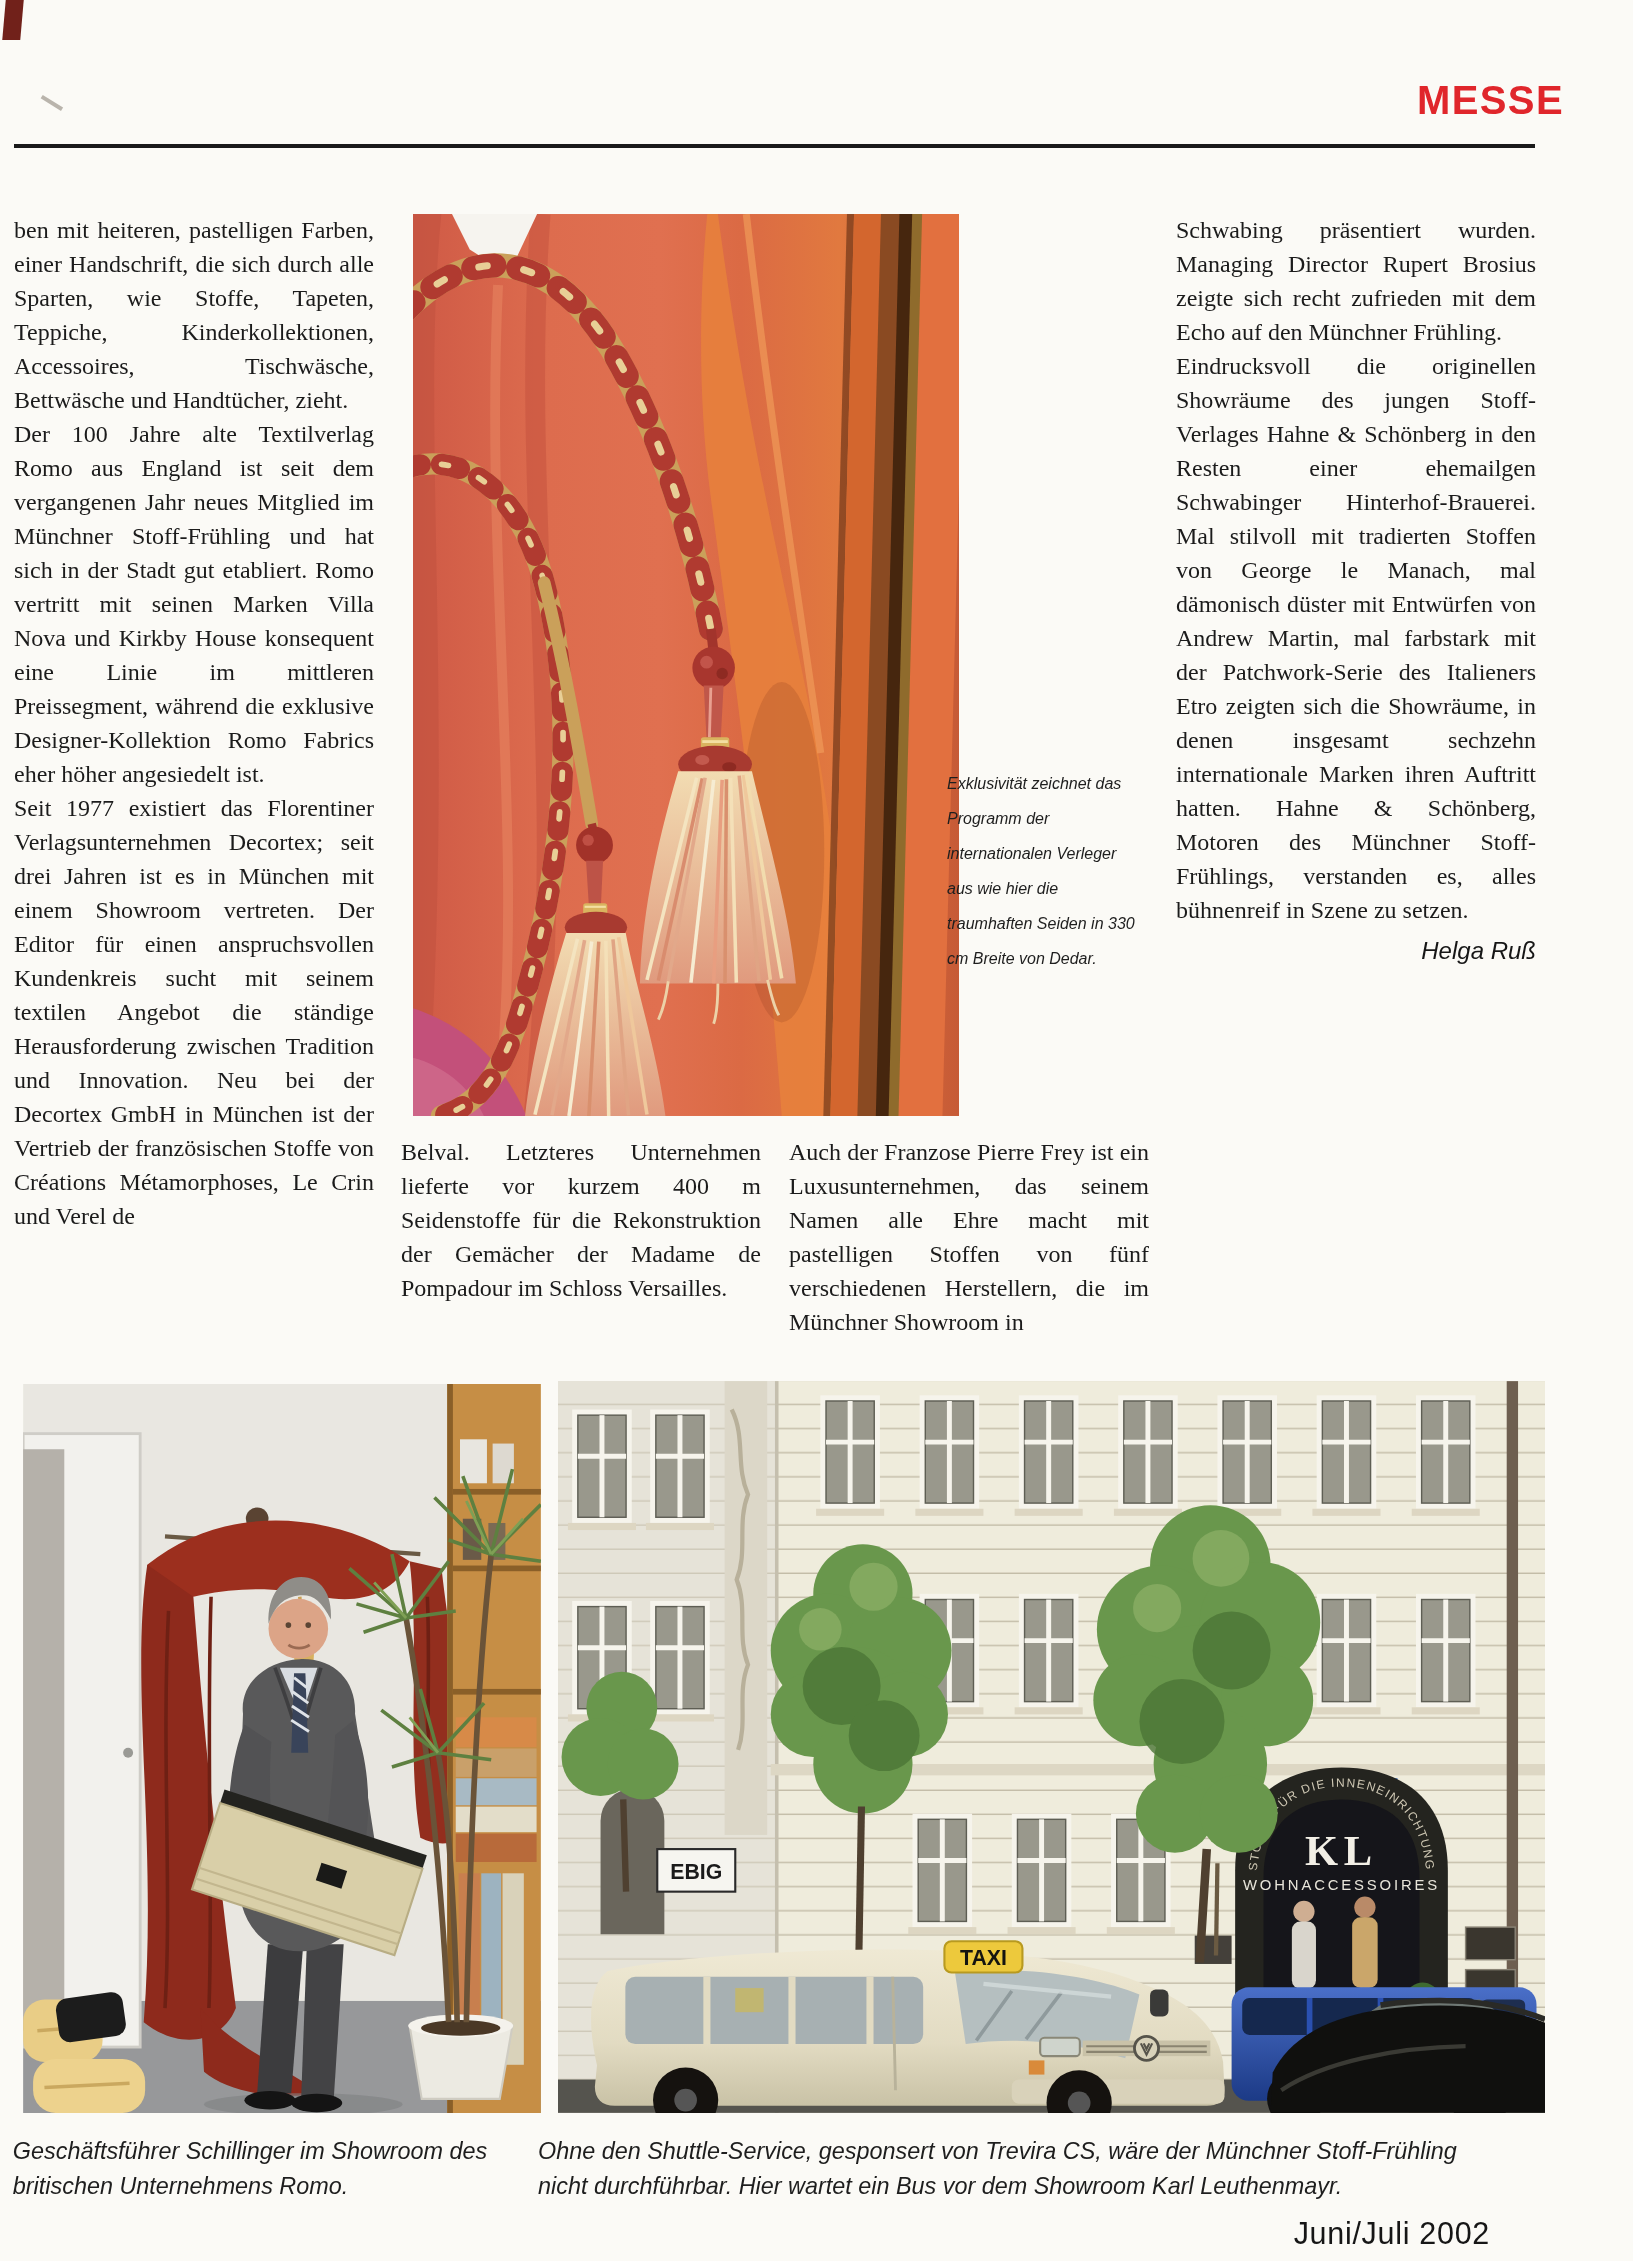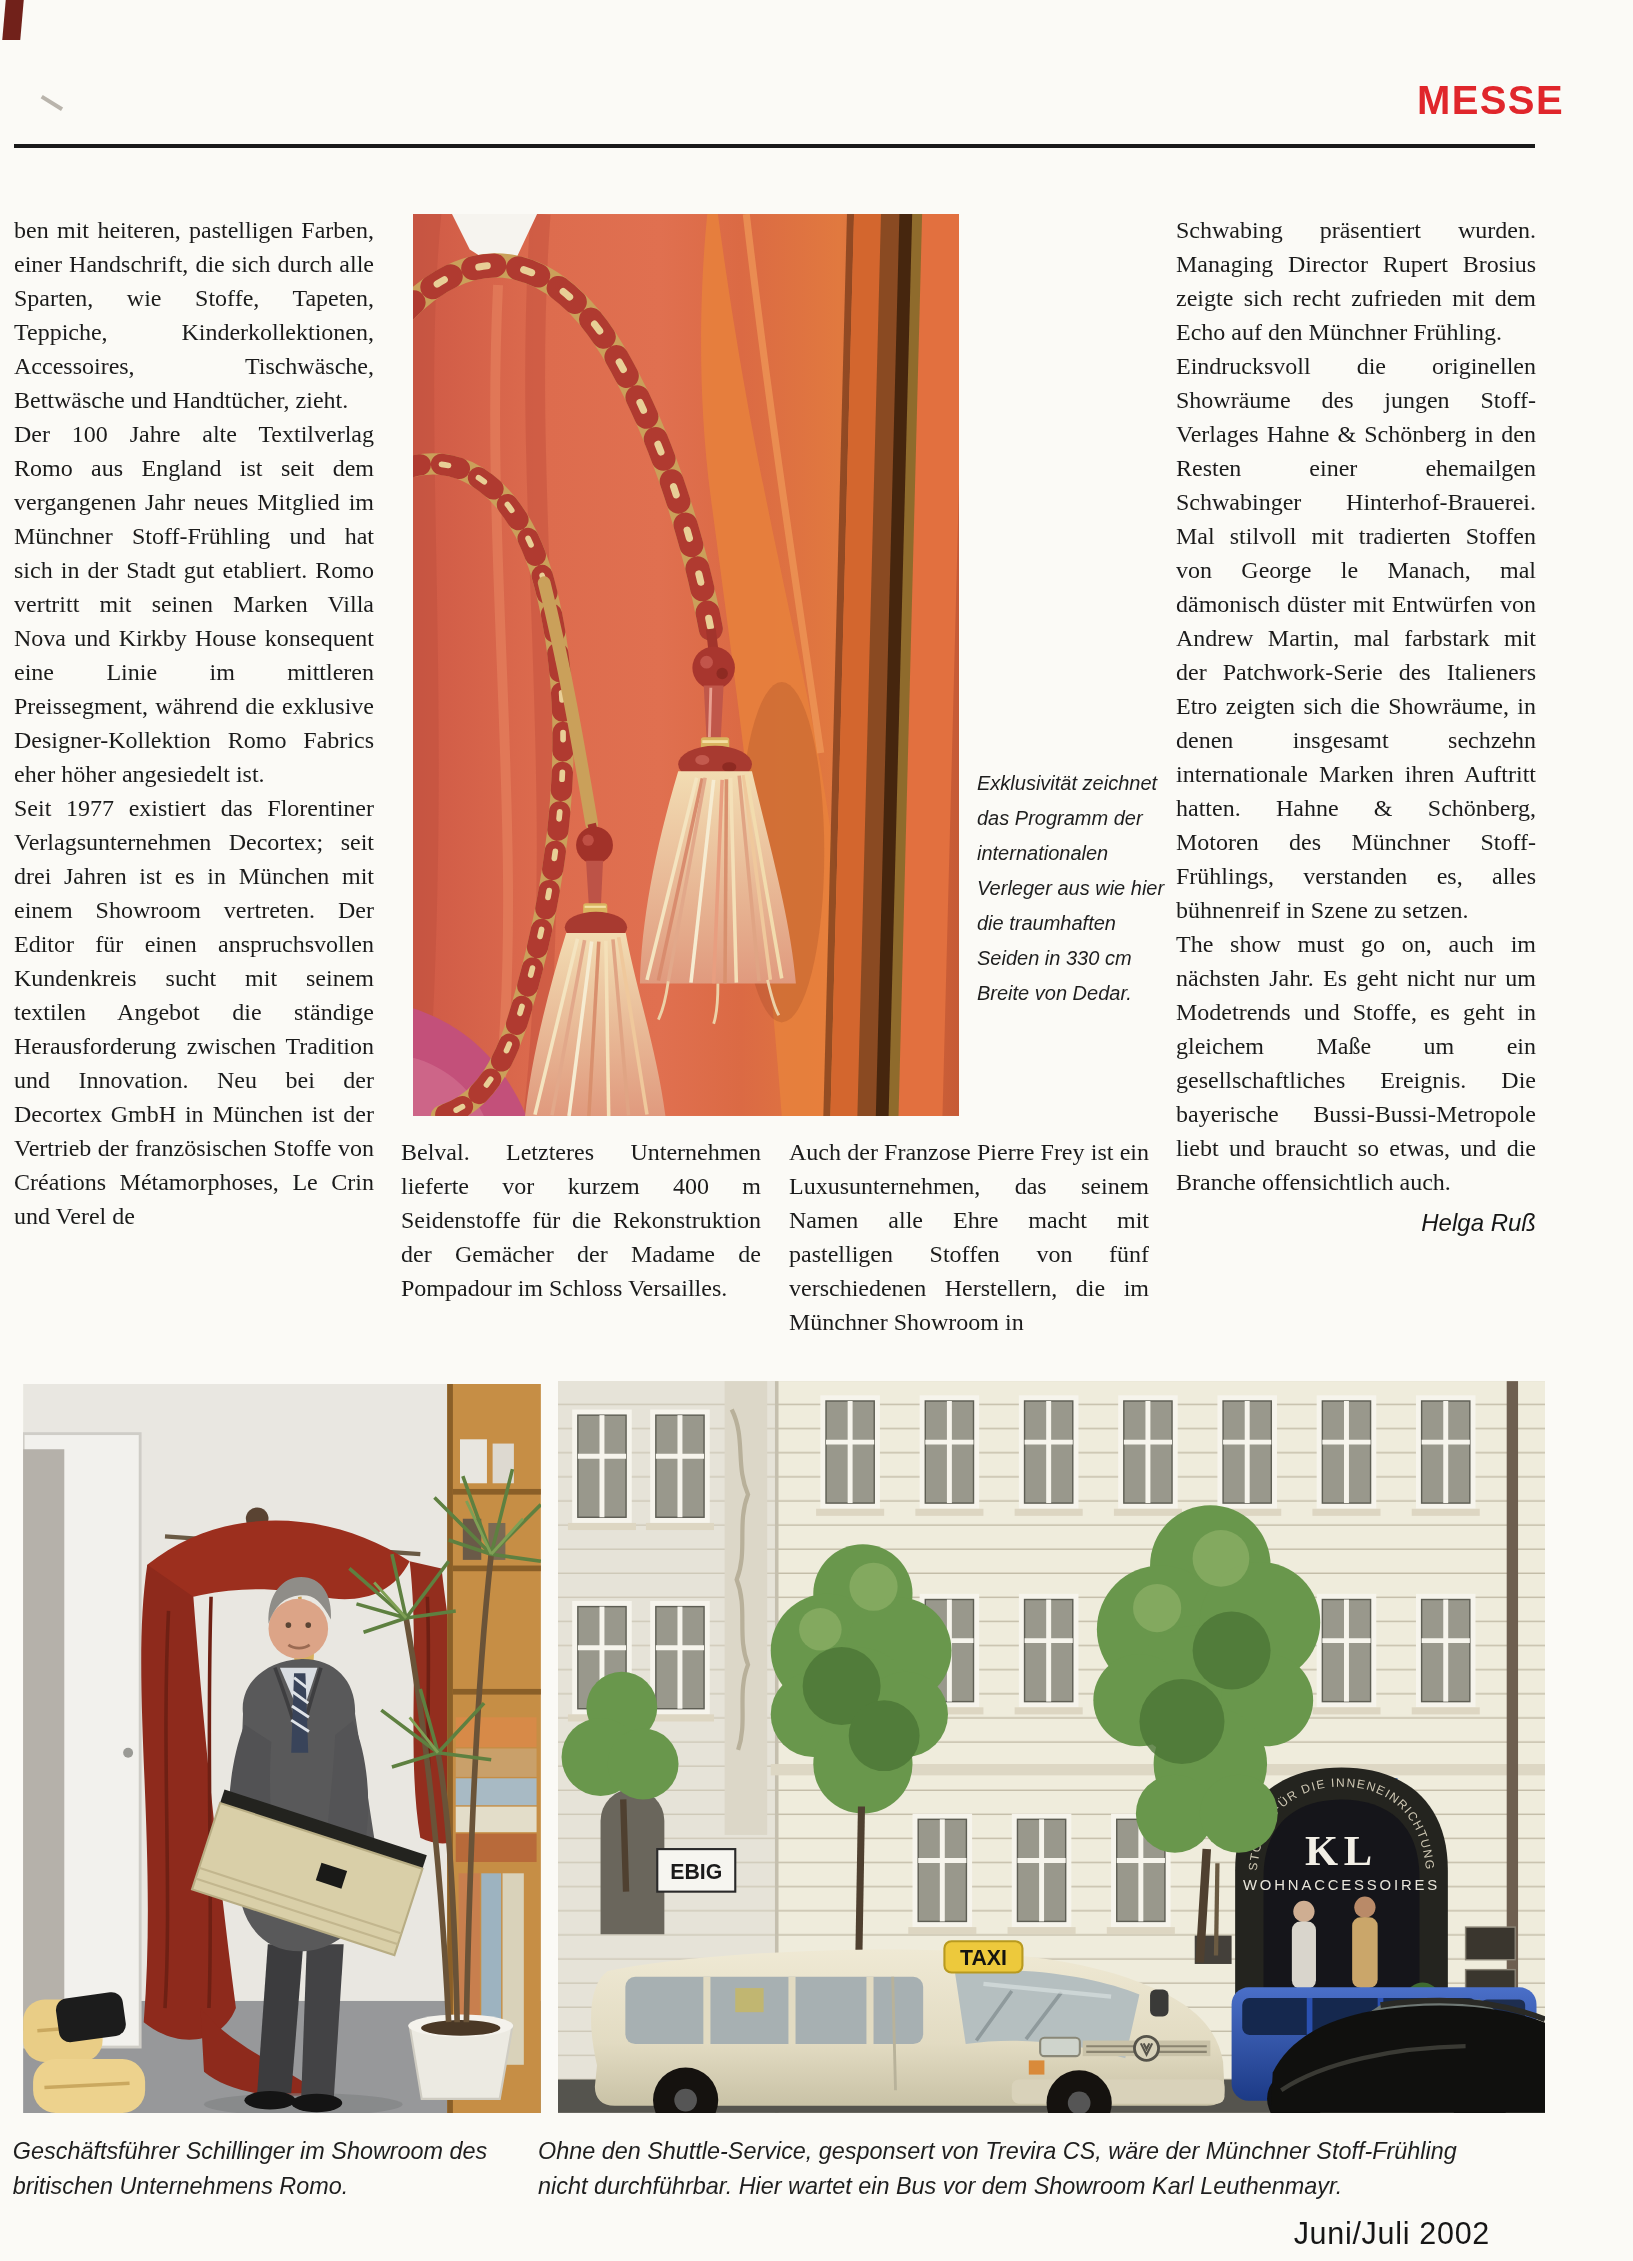--- a/index.html
+++ b/index.html
@@ -17,21 +17,21 @@
   .col2t{left:401px;top:1135px;}
   .col3t{left:789px;top:1135px;}
   .col4{left:1176px;top:213px;}
   .byline{margin-top:7px;text-align:right;font-family:"Liberation Sans",sans-serif;
           font-style:italic;font-size:24px;color:#161616;}
   .photo{position:absolute;overflow:hidden;margin:0;padding:12px;line-height:0;}
   .photo-fabric{left:401px;top:202px;width:546px;height:902px;}
   .photo-showroom{left:10.6px;top:1372px;width:518px;height:729px;}
   .photo-street{left:546px;top:1369px;width:987px;height:732px;}
   .caption{position:absolute;font-family:"Liberation Sans",sans-serif;font-style:italic;color:#1e1e1e;}
-  .caption-fabric{left:977px;top:766px;width:192px;font-size:20px;line-height:35px;}
+  .caption-fabric{left:947px;top:766px;width:192px;font-size:16px;line-height:35px;}
   .caption-showroom{left:12.8px;top:2134px;width:489px;font-size:23.4px;line-height:35px;}
   .caption-street{left:538px;top:2134px;width:972px;font-size:23.4px;line-height:35px;}
   .footer{position:absolute;top:2216px;right:144px;display:flex;align-items:baseline;gap:20px;
           font-family:"Liberation Sans",sans-serif;color:#161616;flex-direction:column;}
   .footer .issue{font-size:30.5px;font-weight:400;letter-spacing:0.7px;}
   .footer .mag{font-size:33px;font-weight:bold;letter-spacing:-0.7px;}
   .footer .pagenum{font-size:40px;font-weight:bold;}
 </style>
 </head>
 <body>
@@ -149,21 +149,20 @@
   <div class="col col2t">
     <p>Belval. Letzteres Unternehmen lieferte vor kurzem 400 m Seidenstoffe für die Rekonstruktion der Gemächer der Madame de Pompadour im Schloss Versailles.</p>
   </div>
   <div class="col col3t">
     <p>Auch der Franzose Pierre Frey ist ein Luxusunternehmen, das seinem Namen alle Ehre macht mit pastelligen Stoffen von fünf verschiedenen Herstellern, die im Münchner Showroom in</p>
   </div>
 
   <div class="col col4">
     <p>Schwabing präsentiert wurden. Managing Director Rupert Brosius zeigte sich recht zufrieden mit dem Echo auf den Münchner Frühling.</p>
     <p>Eindrucksvoll die originellen Showräume des jungen Stoff-Verlages Hahne &amp; Schönberg in den Resten einer ehemailgen Schwabinger Hinterhof-Brauerei. Mal stilvoll mit tradierten Stoffen von George le Manach, mal dämonisch düster mit Entwürfen von Andrew Martin, mal farbstark mit der Patchwork-Serie des Italieners Etro zeigten sich die Showräume, in denen insgesamt sechzehn internationale Marken ihren Auftritt hatten. Hahne &amp; Schönberg, Motoren des Münchner Stoff-Frühlings, verstanden es, alles bühnenreif in Szene zu setzen.</p>
-    <p>The show must go on, auch im nächsten Jahr. Es geht nicht nur um Modetrends und Stoffe, es geht in gleichem Maße um ein gesellschaftliches Ereignis. Die bayerische Bussi-Bussi-Metropole liebt und braucht so etwas, und die Branche offensichtlich auch.</p>
     <div class="byline">Helga Ruß</div>
   </div>
 
   <figure class="photo photo-showroom">
     <svg width="518" height="729" viewBox="0 0 730 1028">
       <rect width="730" height="1028" fill="#e9e7e1"></rect>
       <rect y="870" width="730" height="158" fill="#97989a"></rect>
       <g>
         <rect x="0" y="70" width="165" height="865" fill="#f2f1ed" stroke="#cfcdc7" stroke-width="4"></rect>
         <rect x="0" y="92" width="58" height="820" fill="#b5b1aa"></rect>

